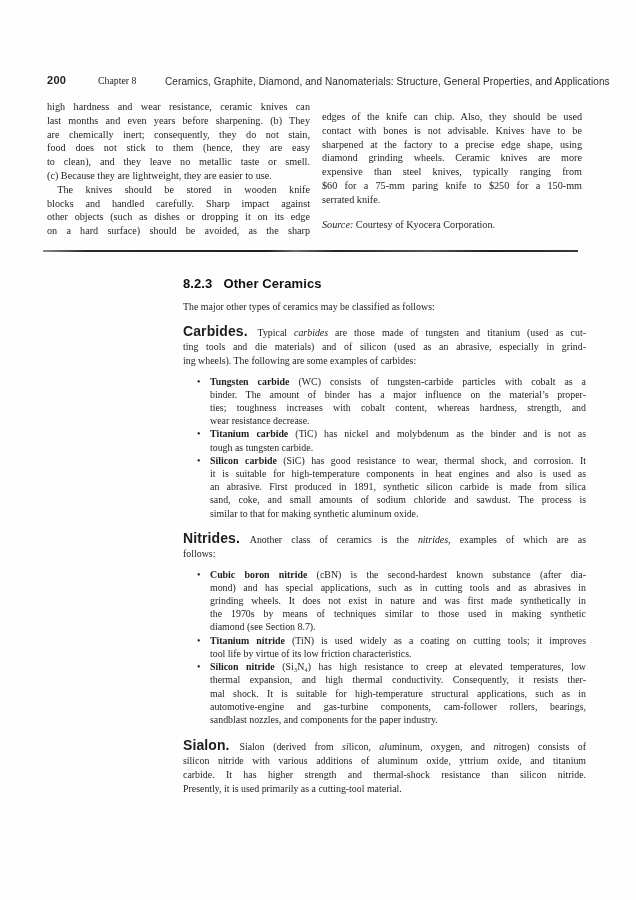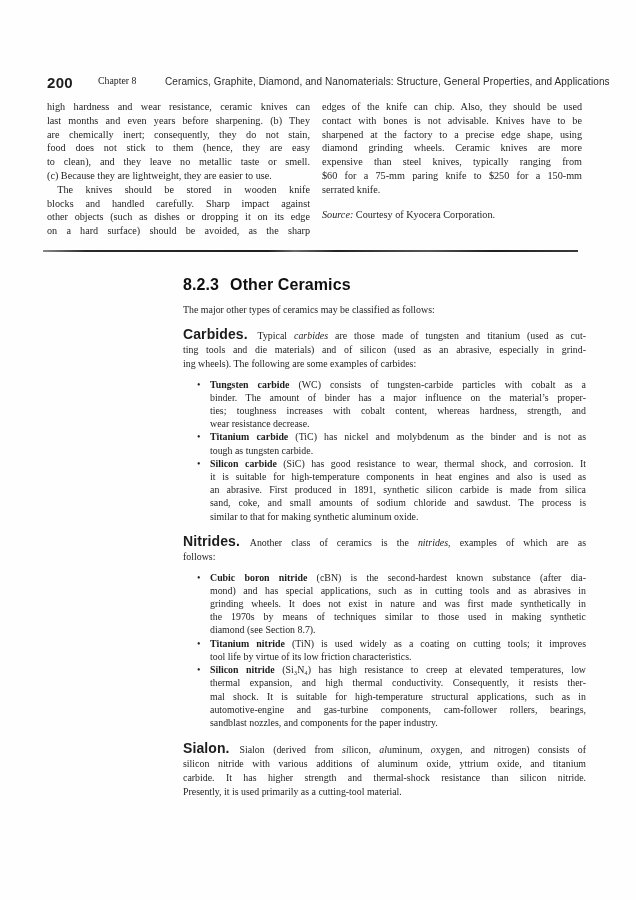--- a/index.html
+++ b/index.html
@@ -1,38 +1,38 @@
 <!DOCTYPE html>
 <html><head>
 <meta charset="utf-8">
 <style>
   html,body{margin:0;padding:0;}
   body{width:636px;height:900px;background:#e9e9e9;font-family:"Liberation Serif",serif;}
   .page{position:relative;width:636px;height:900px;background:var(--bg,#fefefe);overflow:hidden;color:var(--ink,#1d1d1d);}
 
   
   .header{position:absolute;top:74px;left:47px;right:12px;height:14px;}
-  .pagenum{position:absolute;left:0;top:0;font-family:"Liberation Sans",sans-serif;font-weight:700;font-size:15px;letter-spacing:.3px;}
+  .pagenum{position:absolute;left:0;top:0;font-family:"Liberation Sans",sans-serif;font-weight:700;font-size:11px;letter-spacing:.3px;}
   .chapter{position:absolute;left:51px;top:.5px;font-size:9.8px;}
   .htitle{position:absolute;left:118px;top:2px;font-family:"Liberation Sans",sans-serif;font-size:10px;color:#2c2c2c;white-space:nowrap;letter-spacing:.1px;}
 
   
   .columns{position:absolute;top:100px;left:47px;width:535px;}
   .col{position:absolute;top:0;font-size:10.2px;line-height:13.8px;}
   .col-left{left:0;width:263px;}
-  .col-right{left:275px;width:260px;}
+  .col-right{left:275px;width:260px;margin-top:10px;}
   .source-para{margin-top:11px;}
 
   
   .divider{position:absolute;top:250px;left:43px;width:535px;height:1.6px;
     background:linear-gradient(90deg,#8a8a8a 0%,#2a2a2a 8%,#1f1f1f 42%,#6a6a6a 47%,#222 55%,#555 72%,#1f1f1f 84%,#3a3a3a 100%);}
 
   
   .section{position:absolute;top:276px;left:183px;width:403px;}
-  .sec-heading{font-family:"Liberation Sans",sans-serif;font-weight:700;font-size:16px;color:#101010;margin-bottom:9px;letter-spacing:.1px;}
+  .sec-heading{font-family:"Liberation Sans",sans-serif;font-weight:700;font-size:13px;color:#101010;margin-bottom:9px;letter-spacing:.1px;}
   .sec-heading .num{margin-right:11px;}
   .para{font-size:9.9px;line-height:13.9px;}
   .m-carbides{margin-top:11px;}
   .bullets{margin-top:7px;}
   .m-nitrides{margin-top:12px;}
   .m-sialon{margin-top:13px;}
 
   
   .jline{text-align:justify;text-align-last:justify;white-space:nowrap;overflow:hidden;}
   .jline.last{text-align-last:left;}

